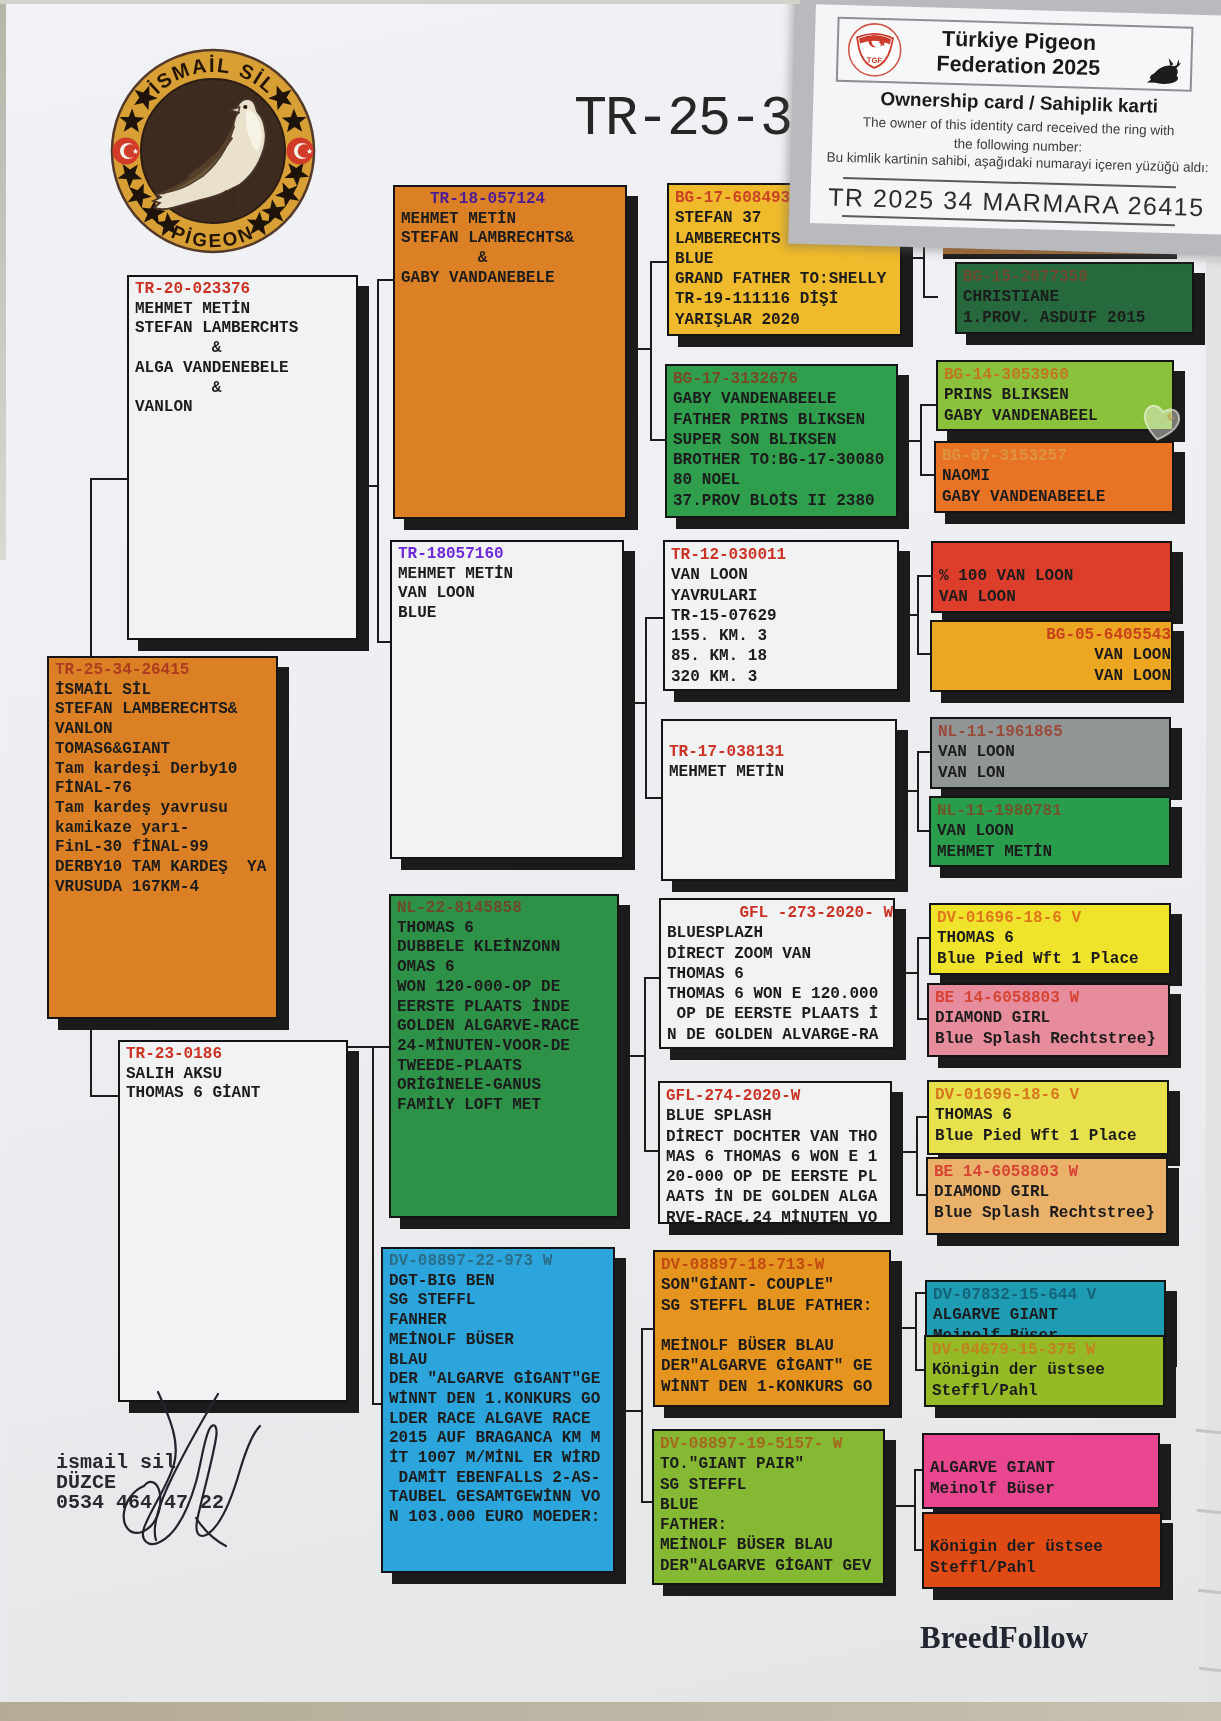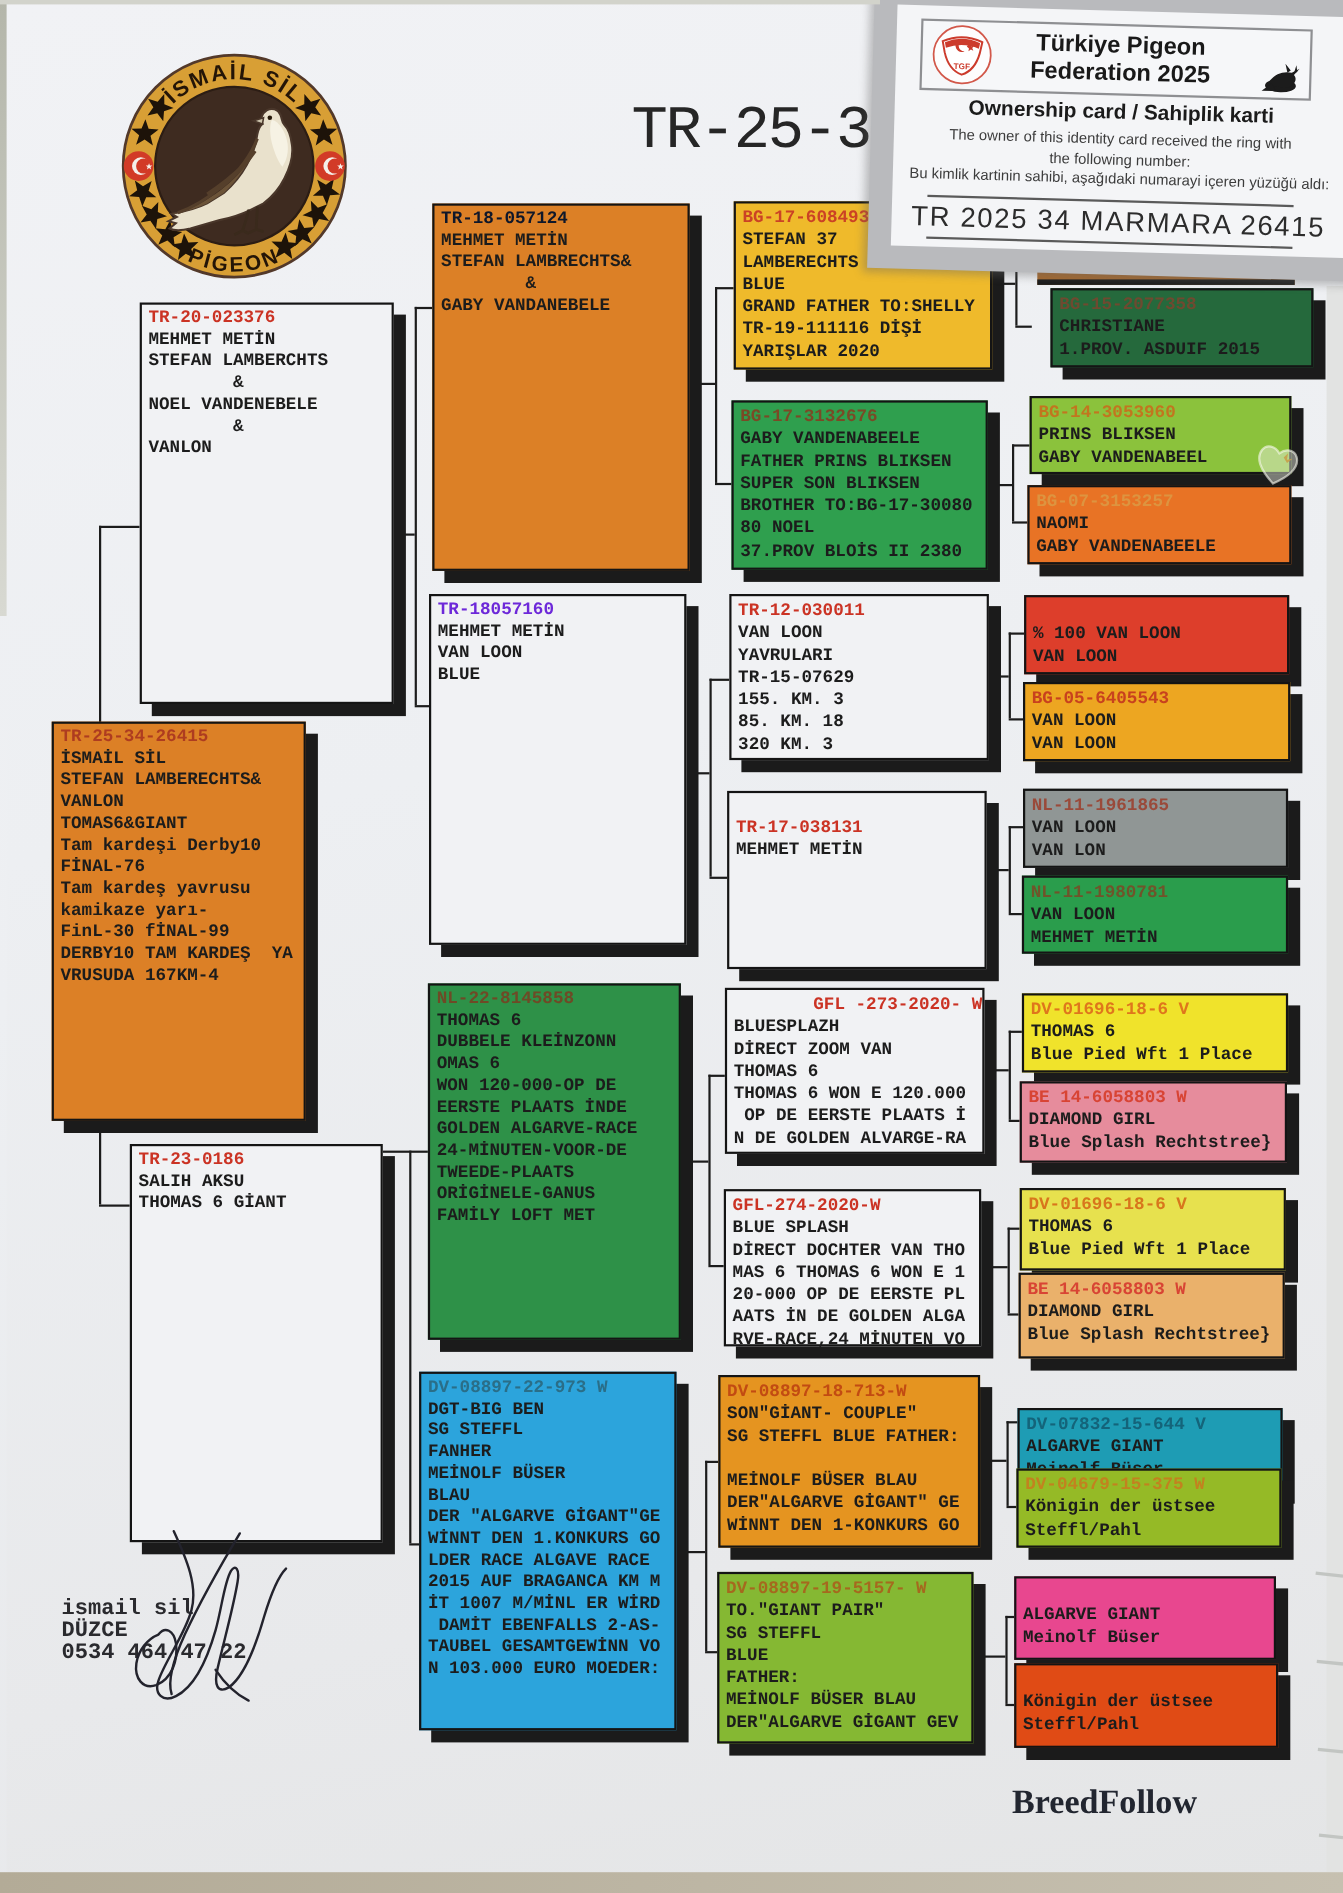--- a/index.html
+++ b/index.html
@@ -138,27 +138,27 @@
         <path d="M 124 78 C 120 92 112 106 100 118 C 90 128 76 138 60 146 L 44 152 L 40 152 C 52 150 64 147 74 142 L 90 132 C 100 123 108 112 114 101 C 119 92 122 84 124 78 Z" fill="#6b5338"></path>
         <path d="M 122 80 C 116 96 104 112 88 126 C 76 136 60 146 46 151 M 120 92 C 112 104 100 117 86 128 M 110 104 C 100 114 88 124 74 133" stroke="#553f2b" stroke-width="3" fill="none"></path>
         <path d="M 136 62 C 143 64 149 73 151 85 C 152 93 150 101 146 107 C 141 101 137 90 135 80 C 134 73 134 66 136 62 Z" fill="#f6f2e4"></path>
         <path d="M 128 60 L 118 63 L 127 66 Z" fill="#cfc6ae" stroke="#49362a" stroke-width="1.5"></path>
         <circle cx="134" cy="60" r="2.2" fill="#241708"></circle>
         <path d="M 114 148 C 112 155 110 162 108 168 M 122 145 C 122 152 121 160 121 167 M 100 172 L 108 168 L 114 171 M 114 170 L 121 167 L 128 169" stroke="#3a2a1c" stroke-width="2.6" fill="none"></path>
       </g>
     </svg>
 </div>
 
-<div class="box" style="left:127px;top:275px;width:227px;height:358px;background:#f1f2f4;padding-top:3px;"><div class="ring" style="color:#cb3324;">TR-20-023376</div><div>MEHMET METİN</div><div>STEFAN LAMBERCHTS</div><div>        &amp;</div><div>NOEL VANDENEBELE</div><div>        &amp;</div><div>VANLON</div></div>
+<div class="box" style="left:127px;top:275px;width:227px;height:358px;background:#f1f2f4;padding-top:3px;"><div class="ring" style="color:#cb3324;">TR-20-023376</div><div>MEHMET METİN</div><div>STEFAN LAMBERCHTS</div><div>        &amp;</div><div>ALGA VANDENEBELE</div><div>        &amp;</div><div>VANLON</div></div>
 
 <div class="box" style="left:47px;top:656px;width:227px;height:356px;background:#dc8026;padding-top:3px;"><div class="ring" style="color:#ae3c20;">TR-25-34-26415</div><div>İSMAİL SİL</div><div>STEFAN LAMBERECHTS&amp;</div><div>VANLON</div><div>TOMAS6&amp;GIANT</div><div>Tam kardeşi Derby10</div><div>FİNAL-76</div><div>Tam kardeş yavrusu</div><div>kamikaze yarı-</div><div>FinL-30 fİNAL-99</div><div>DERBY10 TAM KARDEŞ  YA</div><div>VRUSUDA 167KM-4</div></div>
 
 <div class="box" style="left:118px;top:1040px;width:226px;height:355px;background:#f1f2f4;padding-top:3px;"><div class="ring" style="color:#cb3324;">TR-23-0186</div><div>SALIH AKSU</div><div>THOMAS 6 GİANT</div></div>
 
-<div class="box" style="left:393px;top:185px;width:230px;height:327px;background:#dc8026;padding-top:3px;"><div class="ring" style="color:#0f172a;">TR-18-057124</div><div>MEHMET METİN</div><div>STEFAN LAMBRECHTS&amp;</div><div>        &amp;</div><div>GABY VANDANEBELE</div></div>
+<div class="box" style="left:393px;top:185px;width:230px;height:327px;background:#dc8026;padding-top:3px;"><div class="ring" style="color:#4c1d95;margin-left:29px;">TR-18-057124</div><div>MEHMET METİN</div><div>STEFAN LAMBRECHTS&amp;</div><div>        &amp;</div><div>GABY VANDANEBELE</div></div>
 
 <div class="box" style="left:390px;top:540px;width:230px;height:312px;background:#f1f2f4;padding-top:3px;"><div class="ring" style="color:#6d28d9;">TR-18057160</div><div>MEHMET METİN</div><div>VAN LOON</div><div>BLUE</div></div>
 
 <div class="box" style="left:389px;top:894px;width:226px;height:317px;background:#2e9148;padding-top:3px;"><div class="ring" style="color:#6e4a26;">NL-22-8145858</div><div>THOMAS 6</div><div>DUBBELE KLEİNZONN</div><div>OMAS 6</div><div>WON 120-000-OP DE</div><div>EERSTE PLAATS İNDE</div><div>GOLDEN ALGARVE-RACE</div><div>24-MİNUTEN-VOOR-DE</div><div>TWEEDE-PLAATS</div><div>ORİGİNELE-GANUS</div><div>FAMİLY LOFT MET</div></div>
 
 <div class="box" style="left:381px;top:1247px;width:230px;height:319px;background:#2ca4dc;padding-top:3px;"><div class="ring" style="color:#2a6e88;">DV-08897-22-973 W</div><div>DGT-BIG BEN</div><div>SG STEFFL</div><div>FANHER</div><div>MEİNOLF BÜSER</div><div>BLAU</div><div>DER "ALGARVE GİGANT"GE</div><div>WİNNT DEN 1.KONKURS GO</div><div>LDER RACE ALGAVE RACE</div><div>2015 AUF BRAGANCA KM M</div><div>İT 1007 M/MİNL ER WİRD</div><div> DAMİT EBENFALLS 2-AS-</div><div>TAUBEL GESAMTGEWİNN VO</div><div>N 103.000 EURO MOEDER:</div></div>
 
 <div class="box sm" style="left:667px;top:183px;width:231px;height:146px;background:#efba2b;padding-top:3px;"><div class="ring" style="color:#cb4225;">BG-17-608493</div><div>STEFAN 37</div><div>LAMBERECHTS</div><div>BLUE</div><div>GRAND FATHER TO:SHELLY</div><div>TR-19-111116 DİŞİ</div><div>YARIŞLAR 2020</div></div>
 
 <div class="box sm" style="left:665px;top:364px;width:229px;height:147px;background:#2f9f4e;padding-top:3px;"><div class="ring" style="color:#7a4a26;">BG-17-3132676</div><div>GABY VANDENABEELE</div><div>FATHER PRINS BLIKSEN</div><div>SUPER SON BLIKSEN</div><div>BROTHER TO:BG-17-30080</div><div>80 NOEL</div><div>37.PROV BLOİS II 2380</div></div>
@@ -178,21 +178,21 @@
 <div style="position:absolute;left:943px;top:244px;width:234px;height:10px;background:#a86a2e;border-bottom:5px solid #1b1b1b;z-index:1;"></div>
 
 <div class="box sm" style="left:955px;top:262px;width:235px;height:65px;background:#25693c;padding-top:3px;"><div class="ring" style="color:#6e4a30;">BG-15-2077358</div><div>CHRISTIANE</div><div>1.PROV. ASDUIF 2015</div></div>
 
 <div class="box sm" style="left:936px;top:360px;width:234px;height:64px;background:#8bc23c;padding-top:3px;"><div class="ring" style="color:#c2761f;">BG-14-3053960</div><div>PRINS BLIKSEN</div><div>GABY VANDENABEEL</div></div>
 
 <div class="box sm" style="left:934px;top:441px;width:236px;height:65px;background:#e87325;padding-top:3px;"><div class="ring" style="color:#dd9440;">BG-07-3153257</div><div>NAOMI</div><div>GABY VANDENABEELE</div></div>
 
 <div class="box sm" style="left:931px;top:541px;width:237px;height:65px;background:#dd3e2b;padding-top:3px;"><div>&nbsp;</div><div>% 100 VAN LOON</div><div>VAN LOON</div></div>
 
-<div class="box sm" style="left:930px;top:620px;width:239px;height:65px;background:#eda621;padding-top:3px;"><div class="ring" style="color:#c8411e;">BG-05-6405543</div><div>VAN LOON</div><div>VAN LOON</div></div>
+<div class="box sm" style="left:930px;top:620px;width:239px;height:65px;background:#eda621;padding-top:3px;text-align:right;"><div class="ring" style="color:#c8411e;">BG-05-6405543</div><div>VAN LOON</div><div>VAN LOON</div></div>
 
 <div class="box sm" style="left:930px;top:717px;width:237px;height:65px;background:#909695;padding-top:3px;"><div class="ring" style="color:#9a4a3a;">NL-11-1961865</div><div>VAN LOON</div><div>VAN LON</div></div>
 
 <div class="box sm" style="left:929px;top:796px;width:238px;height:64px;background:#2a9d4c;padding-top:3px;"><div class="ring" style="color:#70542a;">NL-11-1980781</div><div>VAN LOON</div><div>MEHMET METİN</div></div>
 
 <div class="box sm" style="left:929px;top:903px;width:238px;height:65px;background:#f0e32b;padding-top:3px;"><div class="ring" style="color:#df761c;">DV-01696-18-6 V</div><div>THOMAS 6</div><div>Blue Pied Wft 1 Place</div></div>
 
 <div class="box sm" style="left:927px;top:983px;width:239px;height:67px;background:#e68c9c;padding-top:3px;"><div class="ring" style="color:#d84434;">BE 14-6058803 W</div><div>DIAMOND GIRL</div><div>Blue Splash Rechtstree}</div></div>
 
 <div class="box sm" style="left:927px;top:1080px;width:238px;height:68px;background:#e7e14e;padding-top:3px;"><div class="ring" style="color:#d8761c;">DV-01696-18-6 V</div><div>THOMAS 6</div><div>Blue Pied Wft 1 Place</div></div>

